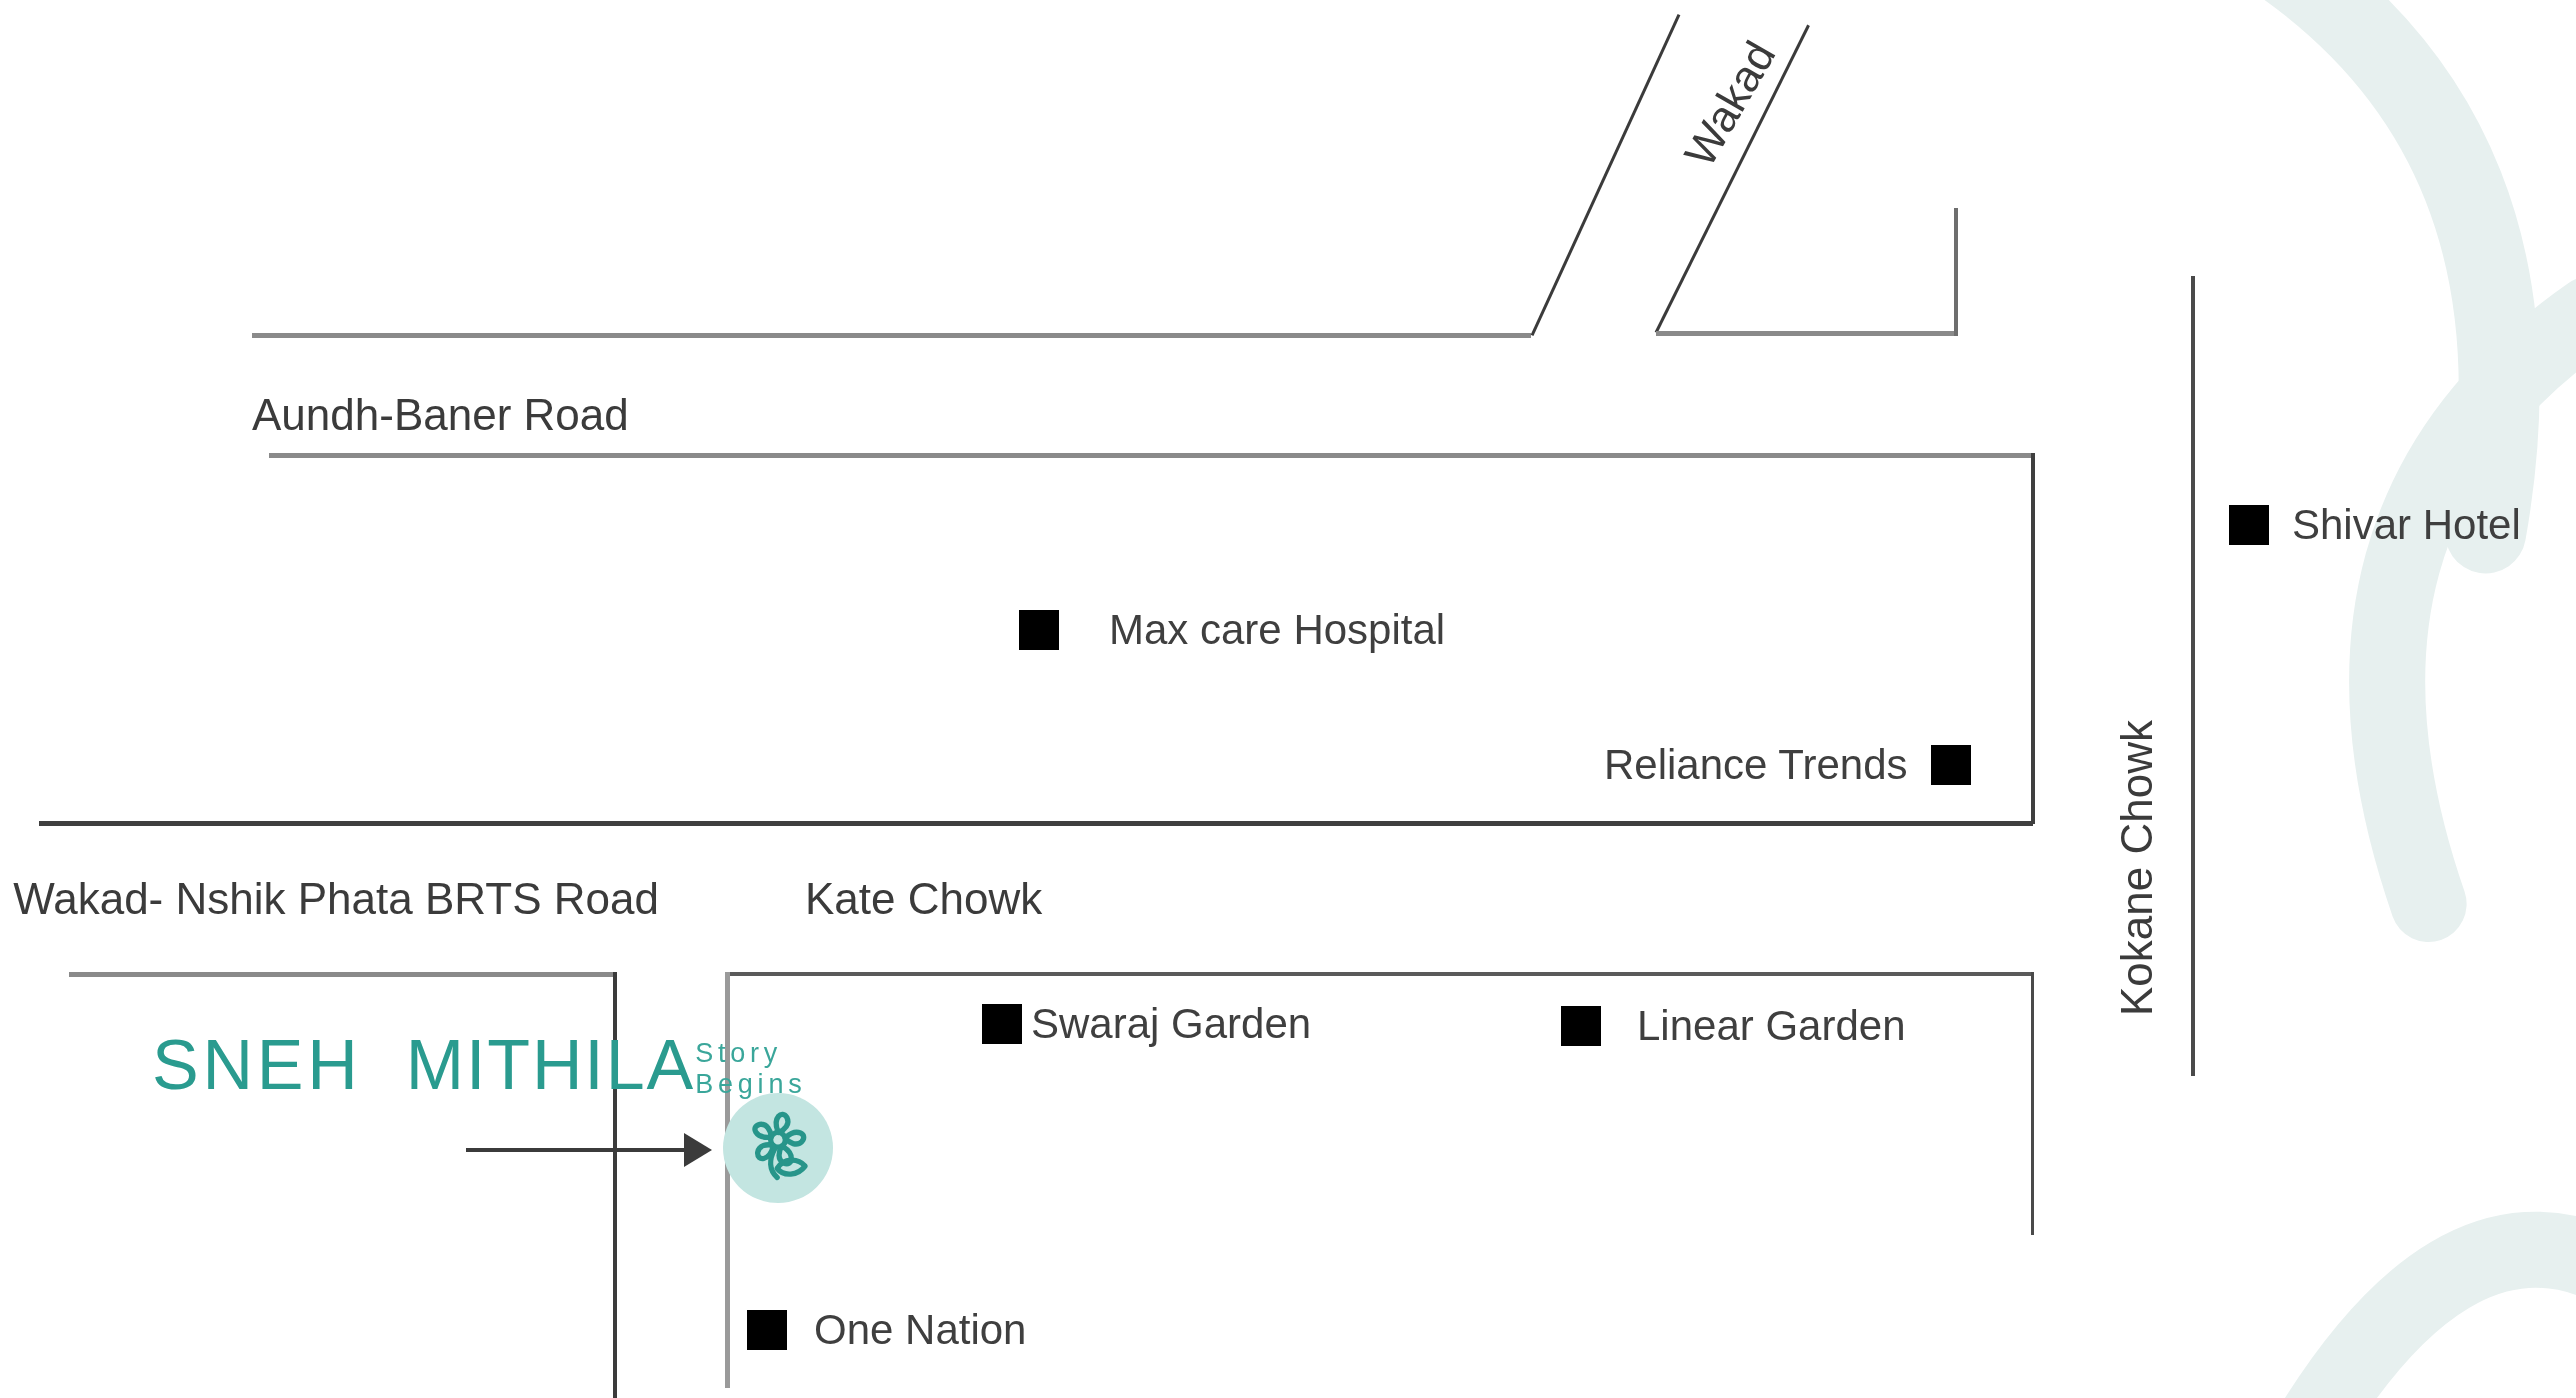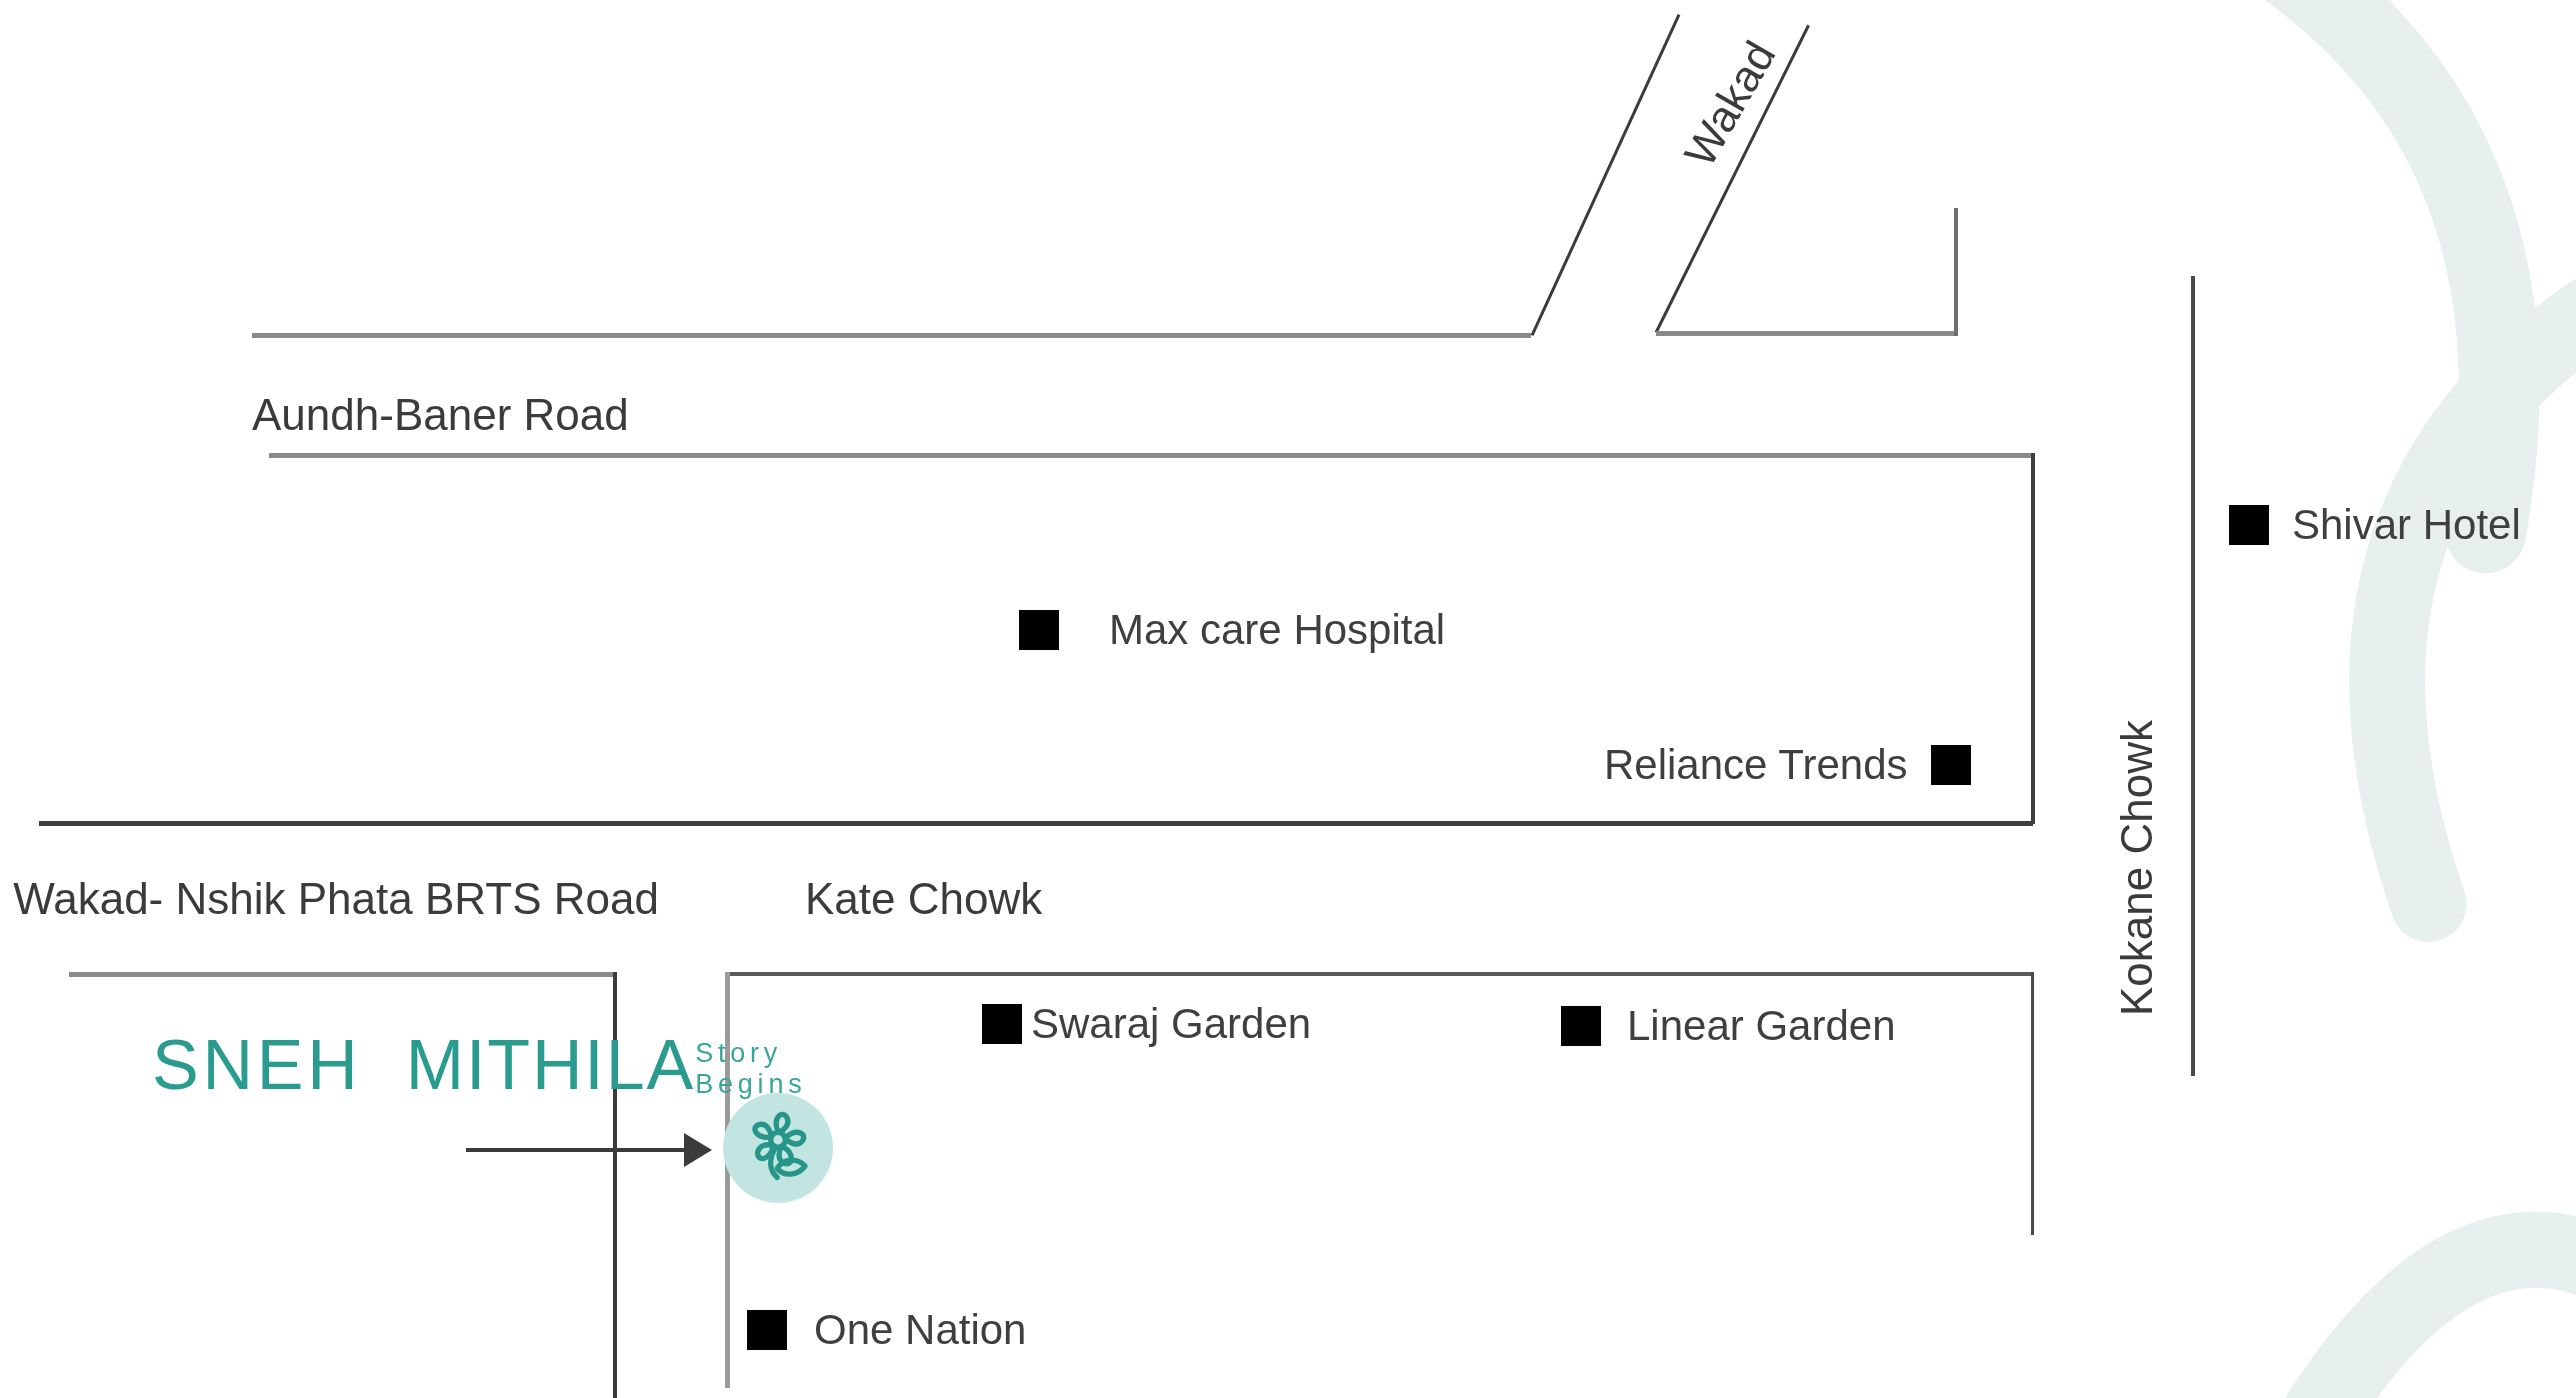--- a/index.html
+++ b/index.html
@@ -107,21 +107,21 @@
   <div class="landmark" style="left:1604px;top:741px;gap:23px;">
     <span>Reliance Trends</span>
     <span class="sq"></span>
   </div>
 
   <div class="landmark" style="left:973px;top:1000px;gap:9px;padding-left:9px;">
     <span class="sq"></span>
     <span>Swaraj Garden</span>
   </div>
 
-  <div class="landmark" style="left:1561px;top:1002px;gap:26px;">
+  <div class="landmark" style="left:1561px;top:1002px;gap:36px;">
     <span class="sq"></span>
     <span>Linear Garden</span>
   </div>
 
   <div class="landmark" style="left:747px;top:1306px;gap:27px;">
     <span class="sq"></span>
     <span>One Nation</span>
   </div>
 
   <div class="logo">

